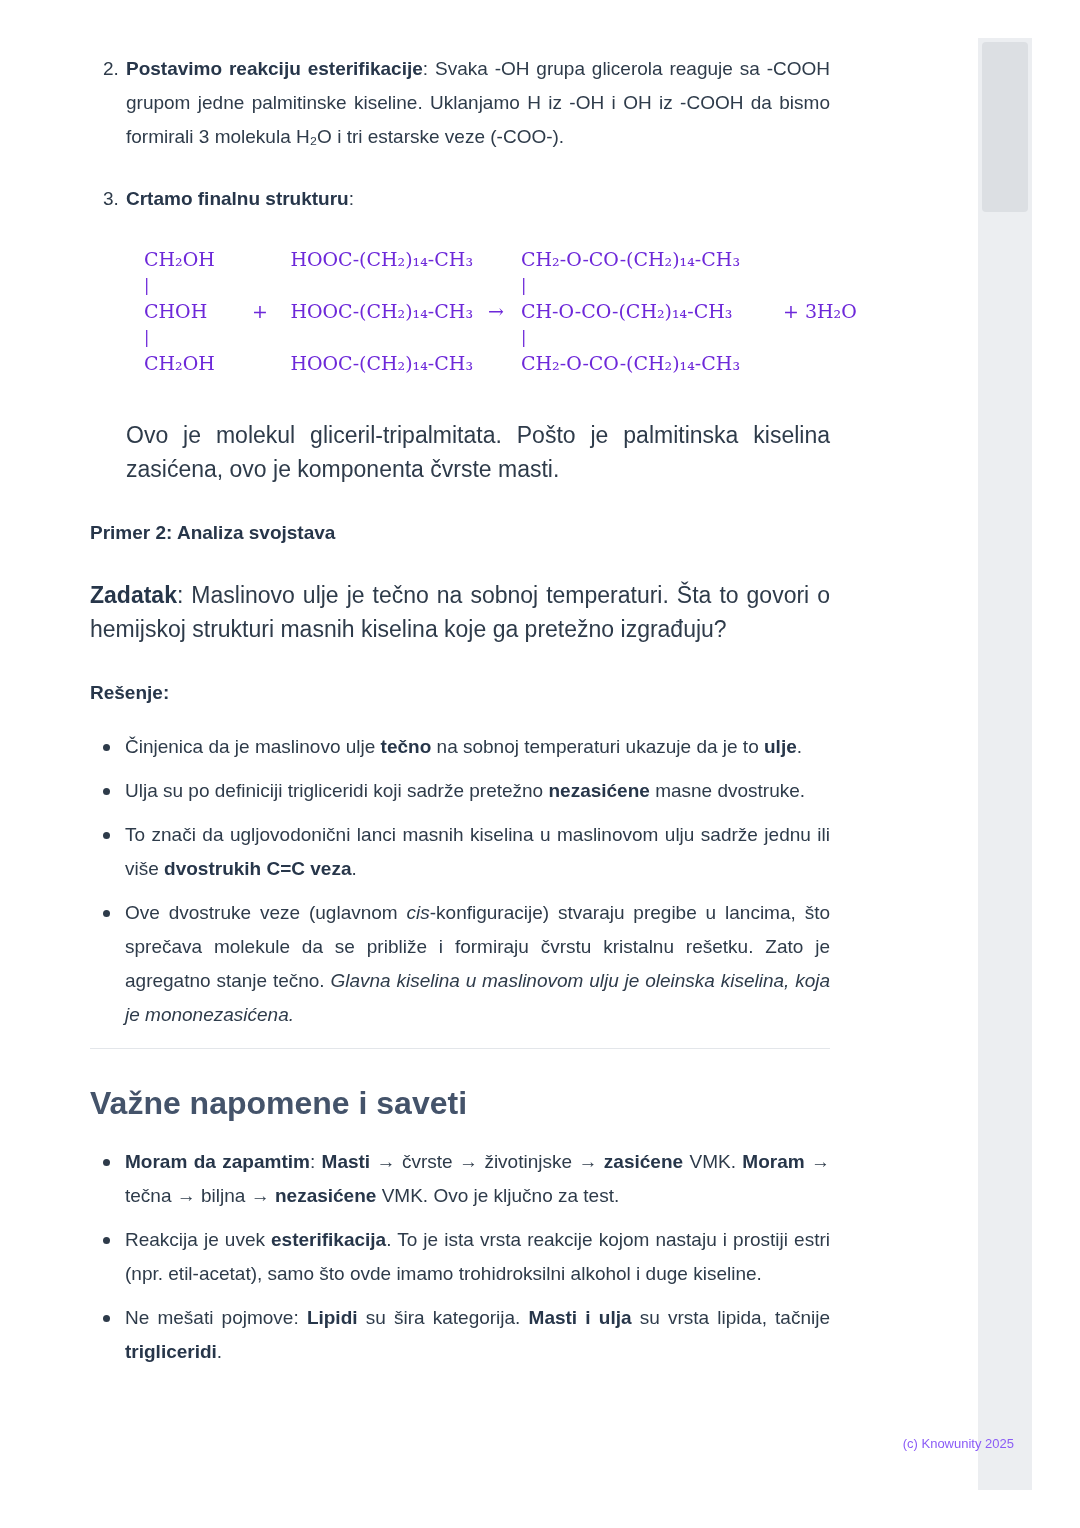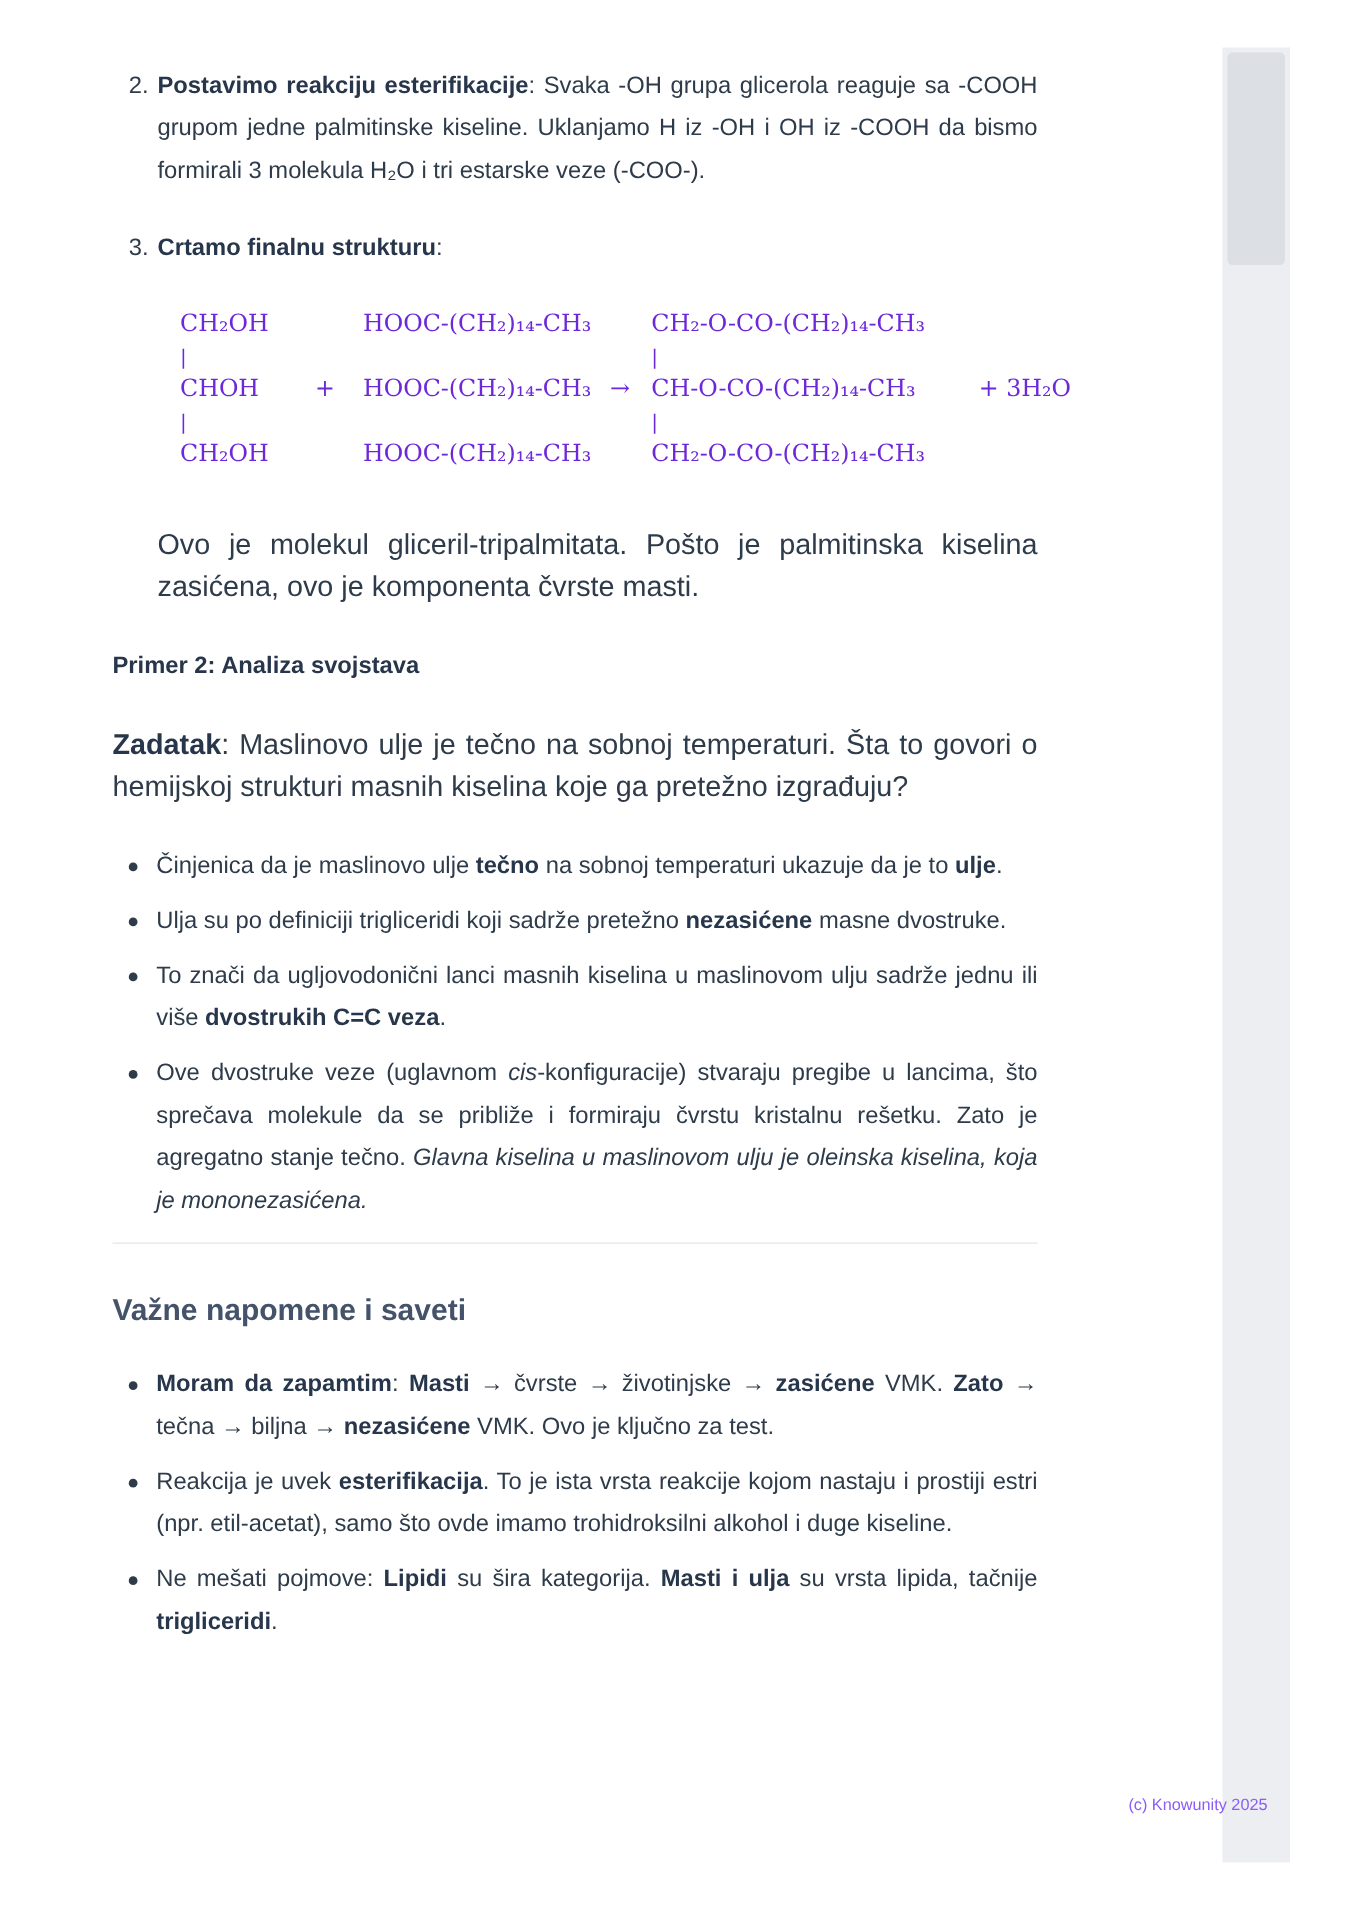--- a/index.html
+++ b/index.html
@@ -48,21 +48,21 @@
     font-size:19px; line-height:34px; text-align:justify;
   }
   ul.bullets li::before {
     content:""; position:absolute; left:13px; top:14px;
     width:7px; height:7px; border-radius:50%; background:#2e3b4a;
   }
 
   hr.divider { border:none; border-top:1px solid #e3e6ea; margin:0 0 34px 0; }
 
   h2.section-heading {
-    font-size:24px; font-weight:600; color:#44536a;
+    font-size:32px; font-weight:600; color:#44536a;
     line-height:40px; margin-bottom:22px;
     font-family:"Liberation Sans","DejaVu Sans",sans-serif;
   }
 
   .scroll-track {
     position:absolute; top:38px; right:48px; width:54px; height:1452px;
     background:#eceef1;
   }
   .scroll-thumb {
     position:absolute; top:4px; left:4px; width:46px; height:170px;
@@ -117,34 +117,35 @@
       <span class="c5">CH₂-O-CO-(CH₂)₁₄-CH₃</span>
     </div>
   </div>
 
   <div class="para" style="margin-left:36px;">Ovo je molekul gliceril-tripalmitata. Pošto je palmitinska kiselina zasićena, ovo je komponenta čvrste masti.</div>
 
   <div class="subhead">Primer 2: Analiza svojstava</div>
 
   <div class="para"><strong>Zadatak</strong><span>: Maslinovo ulje je tečno na sobnoj temperaturi. Šta to govori o hemijskoj strukturi masnih kiselina koje ga pretežno izgrađuju?</span></div>
 
+  <div class="subhead tight"><strong>Rešenje</strong><span style="font-weight:700;">:</span></div>
 
   <ul class="bullets">
     <li><span>Činjenica da je maslinovo ulje </span><strong>tečno</strong><span> na sobnoj temperaturi ukazuje da je to </span><strong>ulje</strong><span>.</span></li>
     <li><span>Ulja su po definiciji trigliceridi koji sadrže pretežno </span><strong>nezasićene</strong><span> masne dvostruke.</span></li>
     <li><span>To znači da ugljovodonični lanci masnih kiselina u maslinovom ulju sadrže jednu ili više </span><strong>dvostrukih C=C veza</strong><span>.</span></li>
     <li><span>Ove dvostruke veze (uglavnom </span><em>cis</em><span>-konfiguracije) stvaraju pregibe u lancima, što sprečava molekule da se približe i formiraju čvrstu kristalnu rešetku. Zato je agregatno stanje tečno. </span><em>Glavna kiselina u maslinovom ulju je oleinska kiselina, koja je mononezasićena.</em></li>
   </ul>
 
   <hr class="divider">
 
   <h2 class="section-heading">Važne napomene i saveti</h2>
 
   <ul class="bullets">
-    <li><strong>Moram da zapamtim</strong><span>: </span><strong>Masti</strong><span> → čvrste → životinjske → </span><strong>zasićene</strong><span> VMK. </span><strong>Zato</strong><span> → tečna → biljna → </span><strong>nezasićene</strong><span> VMK. Ovo je ključno za test.</span></li>
+    <li><strong>Moram da zapamtim</strong><span>: </span><strong>Masti</strong><span> → čvrste → životinjske → </span><strong>zasićene</strong><span> VMK. </span><strong>Moram</strong><span> → tečna → biljna → </span><strong>nezasićene</strong><span> VMK. Ovo je ključno za test.</span></li>
     <li><span>Reakcija je uvek </span><strong>esterifikacija</strong><span>. To je ista vrsta reakcije kojom nastaju i prostiji estri (npr. etil-acetat), samo što ovde imamo trohidroksilni alkohol i duge kiseline.</span></li>
     <li><span>Ne mešati pojmove: </span><strong>Lipidi</strong><span> su šira kategorija. </span><strong>Masti i ulja</strong><span> su vrsta lipida, tačnije </span><strong>trigliceridi</strong><span>.</span></li>
   </ul>
 
 </div>
 
 <div class="scroll-track">
   <div class="scroll-thumb"></div>
 </div>
 

